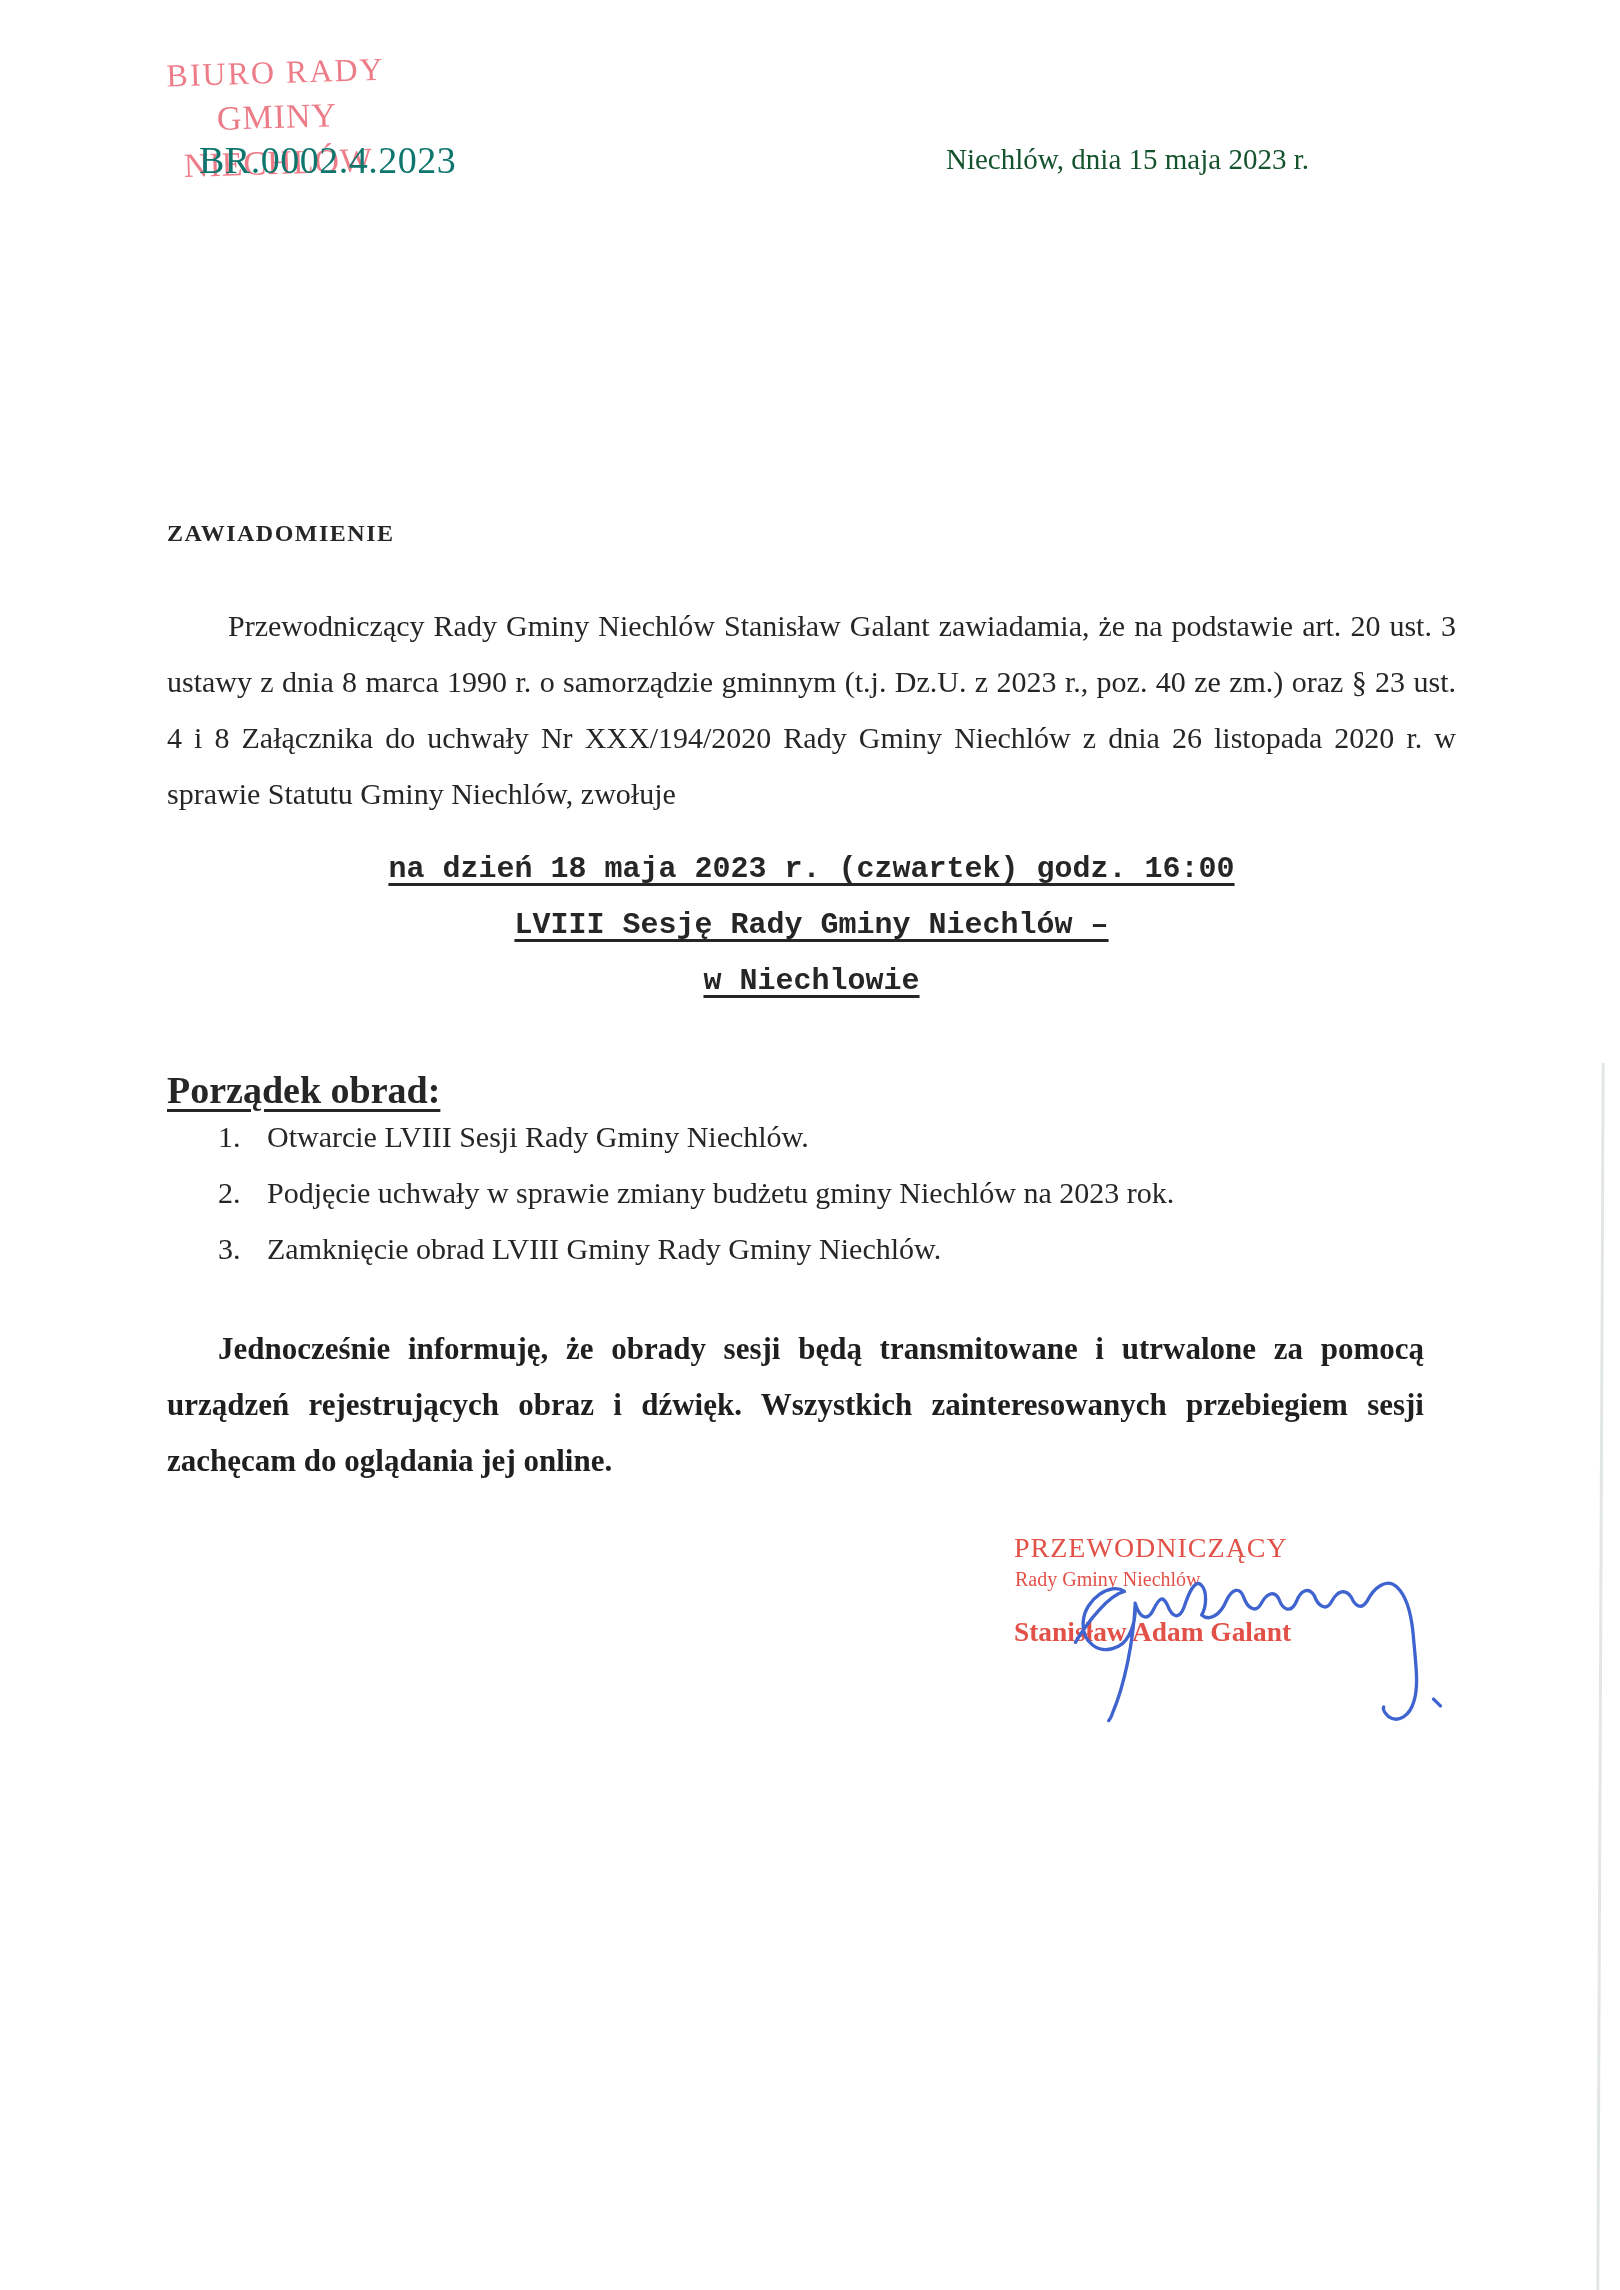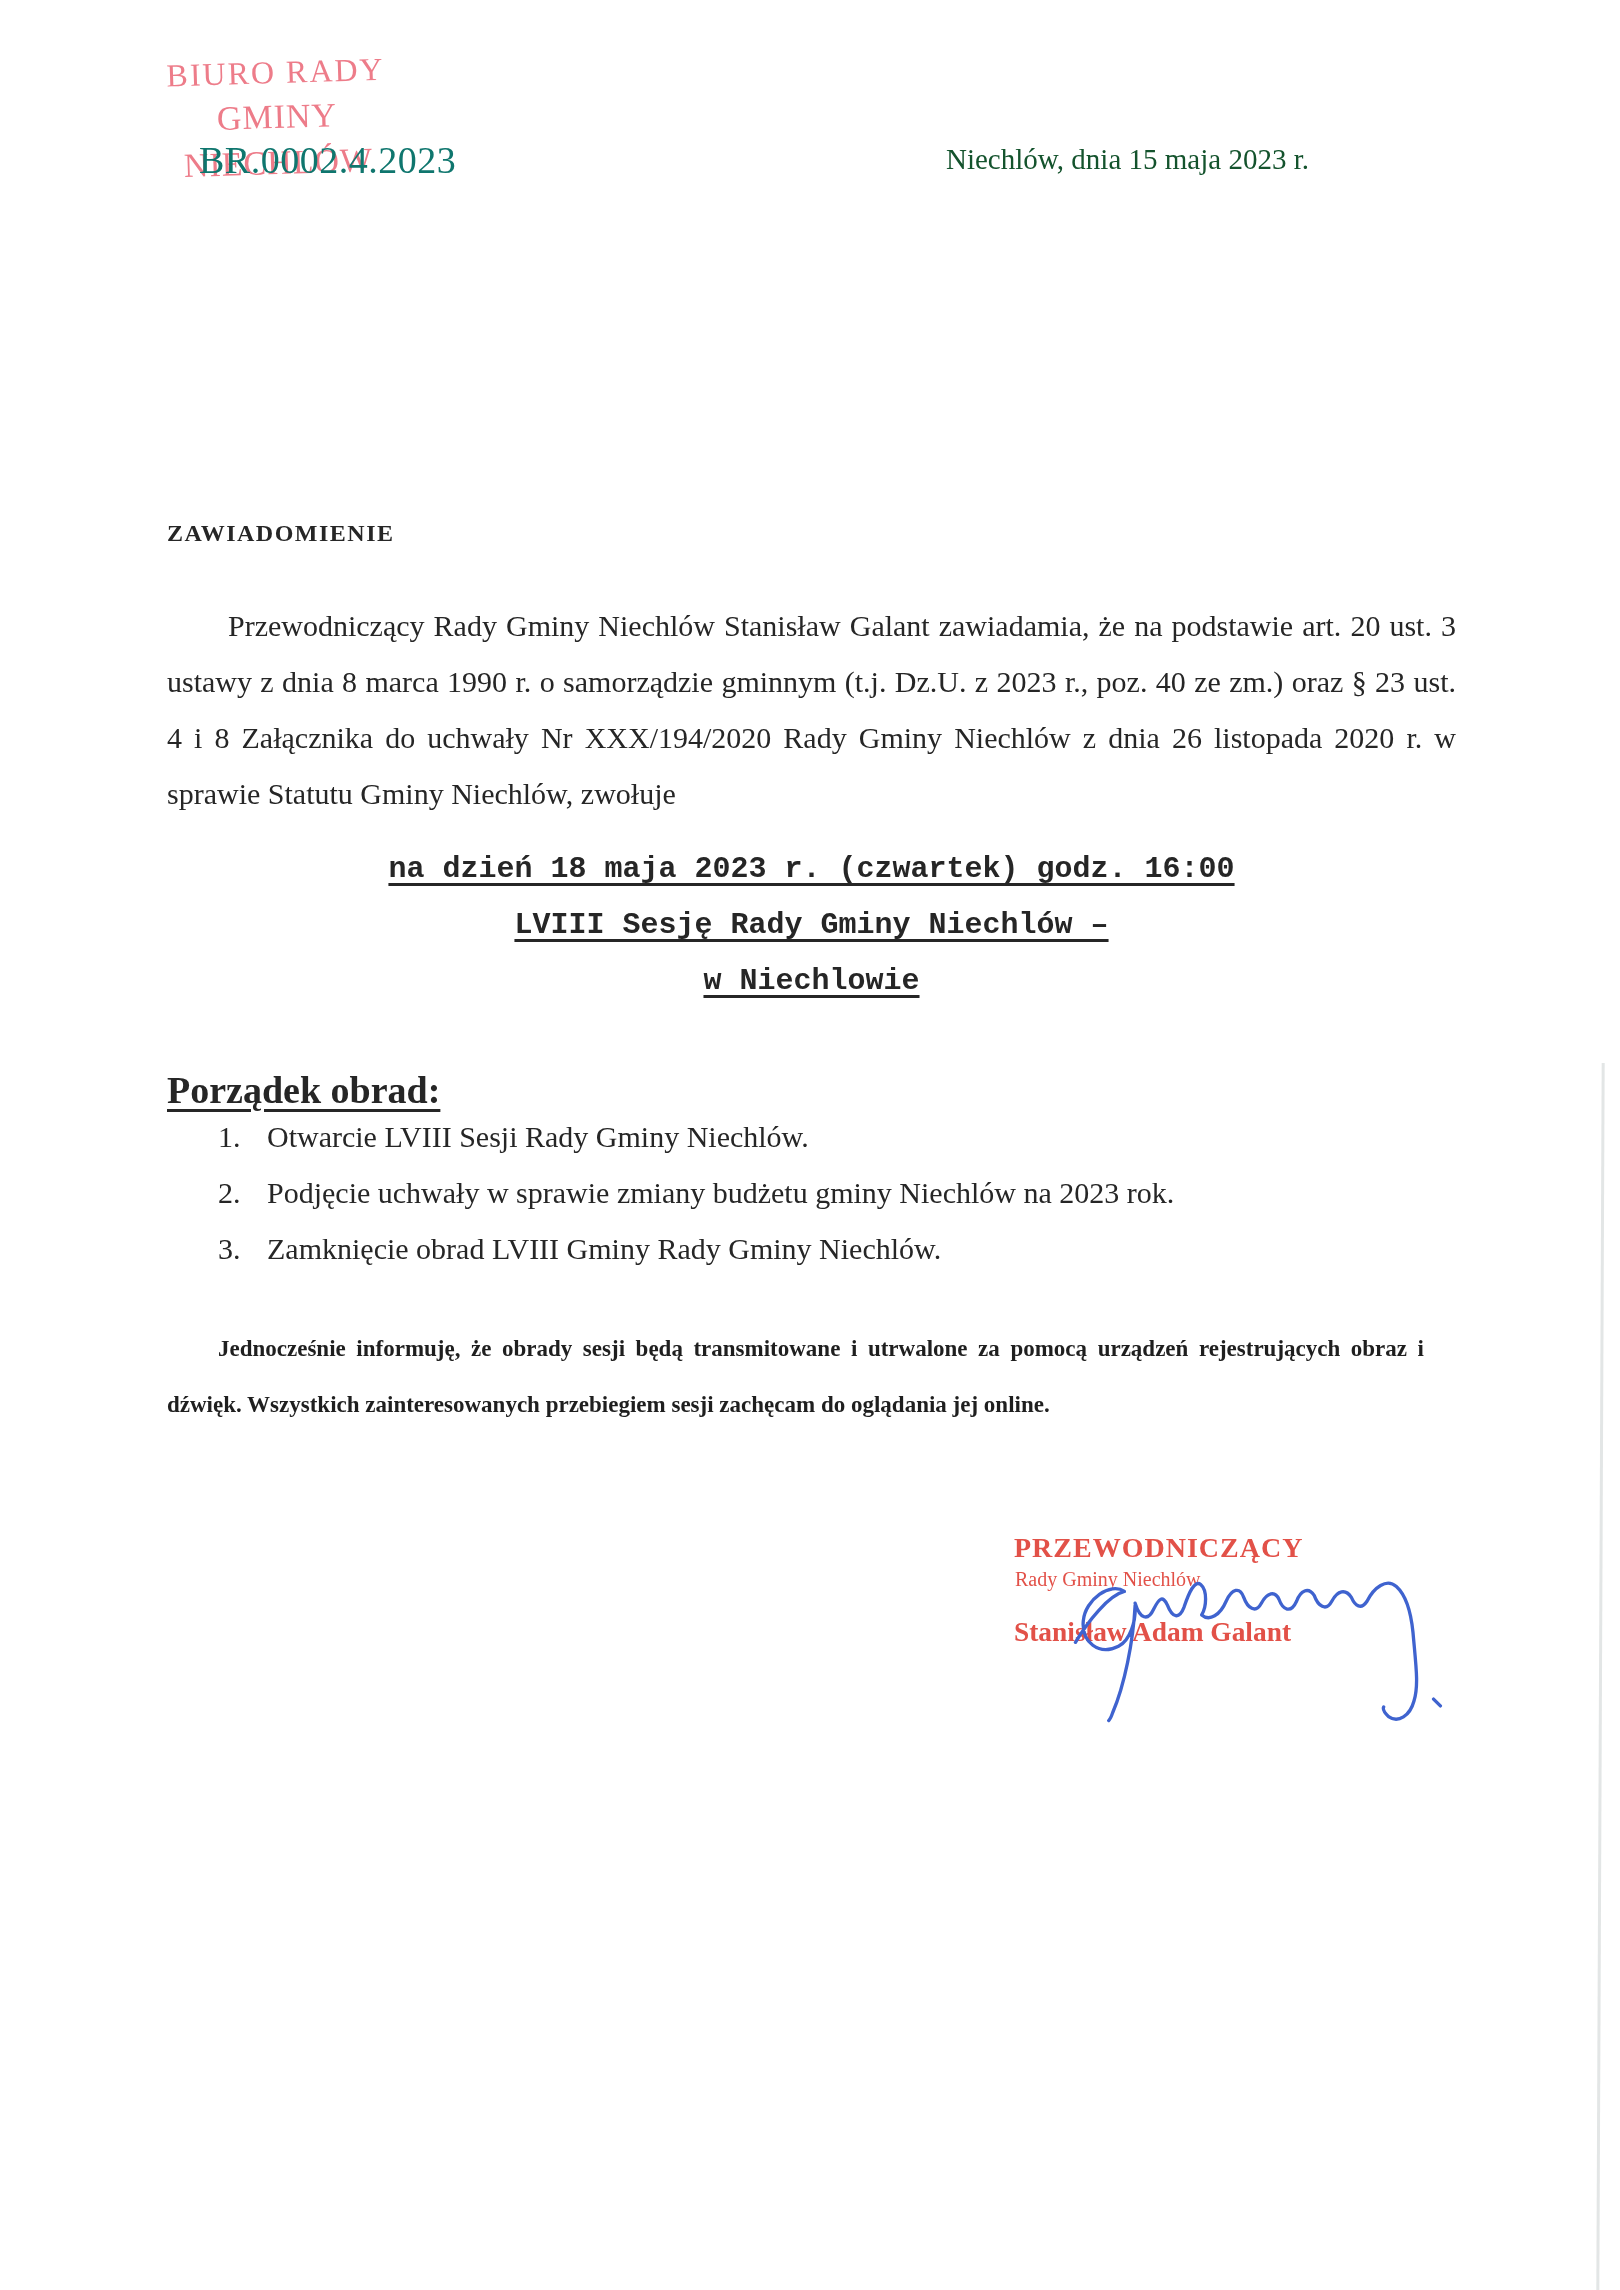--- a/index.html
+++ b/index.html
@@ -35,26 +35,26 @@
     text-decoration:underline;text-decoration-thickness:2.5px;text-underline-offset:5.9px;
   }
   .agenda-heading{
     left:167px;top:1068px;font-size:38px;font-weight:700;
     text-decoration:underline;text-decoration-thickness:2.5px;text-underline-offset:5.9px;
   }
   .agenda-list{left:218px;top:1120px;width:1235px;}
   .agenda-item{display:flex;height:56px;align-items:flex-start;font-size:30px;}
   .agenda-item .num{width:49px;flex:0 0 49px;}
   .closing-par{
-    left:167px;top:1321px;width:1257px;font-size:23px;font-weight:700;
+    left:167px;top:1321px;width:1257px;font-size:31px;font-weight:700;
     line-height:56px;text-align:justify;text-indent:51px;color:#1f1f1f;
   }
   
   .stamp-bottom{left:1014px;top:1533px;width:294px;opacity:.95;}
-  .stamp-bottom .b1{font-size:28px;font-weight:700;letter-spacing:1px;line-height:29px;}
+  .stamp-bottom .b1{font-size:28px;font-weight:400;letter-spacing:1px;line-height:29px;}
   .stamp-bottom .b2{font-size:20px;font-weight:400;line-height:27.4px;margin-top:3.9px;margin-left:1px;}
   .stamp-bottom .b3{font-size:27.4px;font-weight:700;line-height:27.4px;margin-top:25.5px;}
   .signature-svg{left:1034px;top:1566px;pointer-events:none;}
   
   .scan-line{left:1599px;top:1063px;width:2.9px;height:1227px;background:#e3e6e6;transform:rotate(.25deg);}
 </style>
 </head>
 <body>
 
 <div class="abs stamp-top" style="color: rgb(236, 113, 128);">

